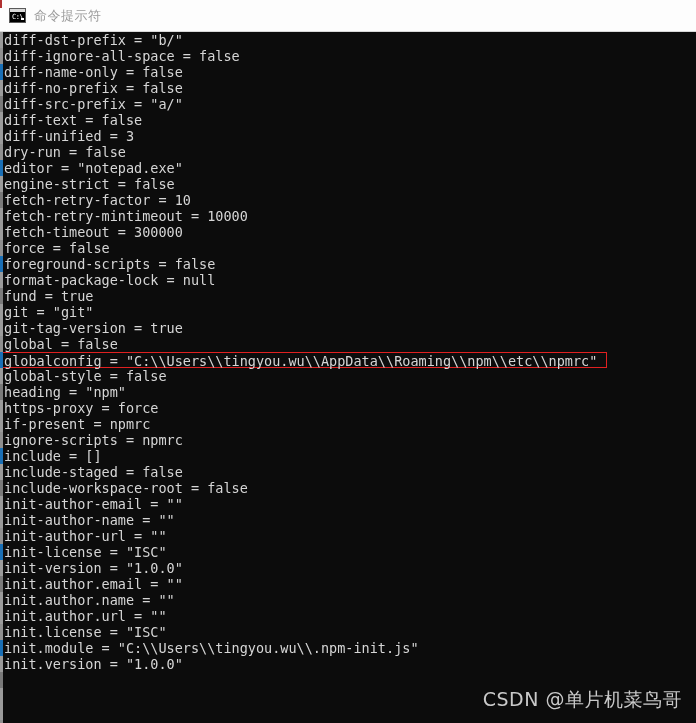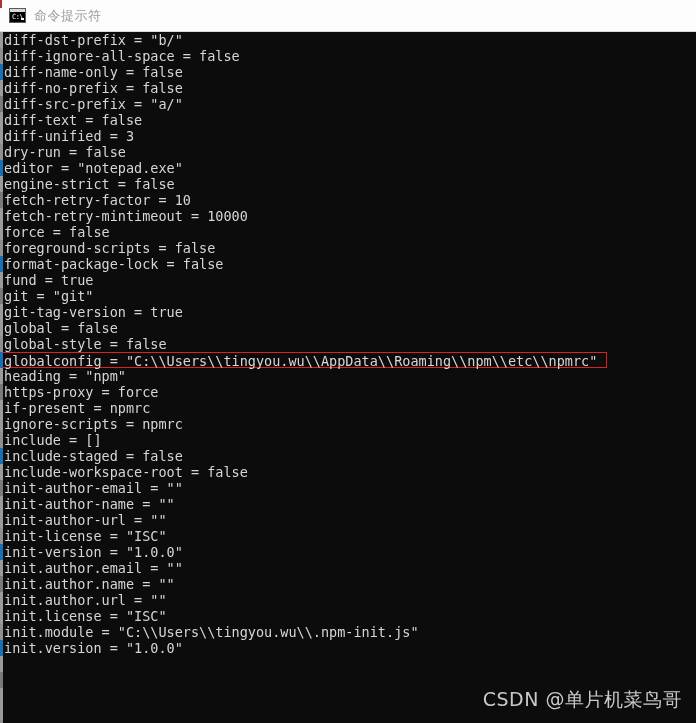--- a/index.html
+++ b/index.html
@@ -224,29 +224,30 @@
         <div class="line">diff-name-only = false</div>
         <div class="line">diff-no-prefix = false</div>
         <div class="line">diff-src-prefix = "a/"</div>
         <div class="line">diff-text = false</div>
         <div class="line">diff-unified = 3</div>
         <div class="line">dry-run = false</div>
         <div class="line">editor = "notepad.exe"</div>
         <div class="line">engine-strict = false</div>
         <div class="line">fetch-retry-factor = 10</div>
         <div class="line">fetch-retry-mintimeout = 10000</div>
+        <div class="line">fetch-timeout = 300000</div>
         <div class="line">force = false</div>
         <div class="line">foreground-scripts = false</div>
-        <div class="line">format-package-lock = false</div>
+        <div class="line">format-package-lock = null</div>
         <div class="line">fund = true</div>
         <div class="line">git = "git"</div>
         <div class="line">git-tag-version = true</div>
         <div class="line">global = false</div>
+        <div class="line highlighted" style="border-color: rgb(224, 32, 32);">globalconfig = "C:\\Users\\tingyou.wu\\AppData\\Roaming\\npm\\etc\\npmrc"</div>
         <div class="line">global-style = false</div>
-        <div class="line highlighted" style="border-color: rgb(224, 32, 32);">globalconfig = "C:\\Users\\tingyou.wu\\AppData\\Roaming\\npm\\etc\\npmrc"</div>
         <div class="line">heading = "npm"</div>
         <div class="line">https-proxy = force</div>
         <div class="line">if-present = npmrc</div>
         <div class="line">ignore-scripts = npmrc</div>
         <div class="line">include = []</div>
         <div class="line">include-staged = false</div>
         <div class="line">include-workspace-root = false</div>
         <div class="line">init-author-email = ""</div>
         <div class="line">init-author-name = ""</div>
         <div class="line">init-author-url = ""</div>

